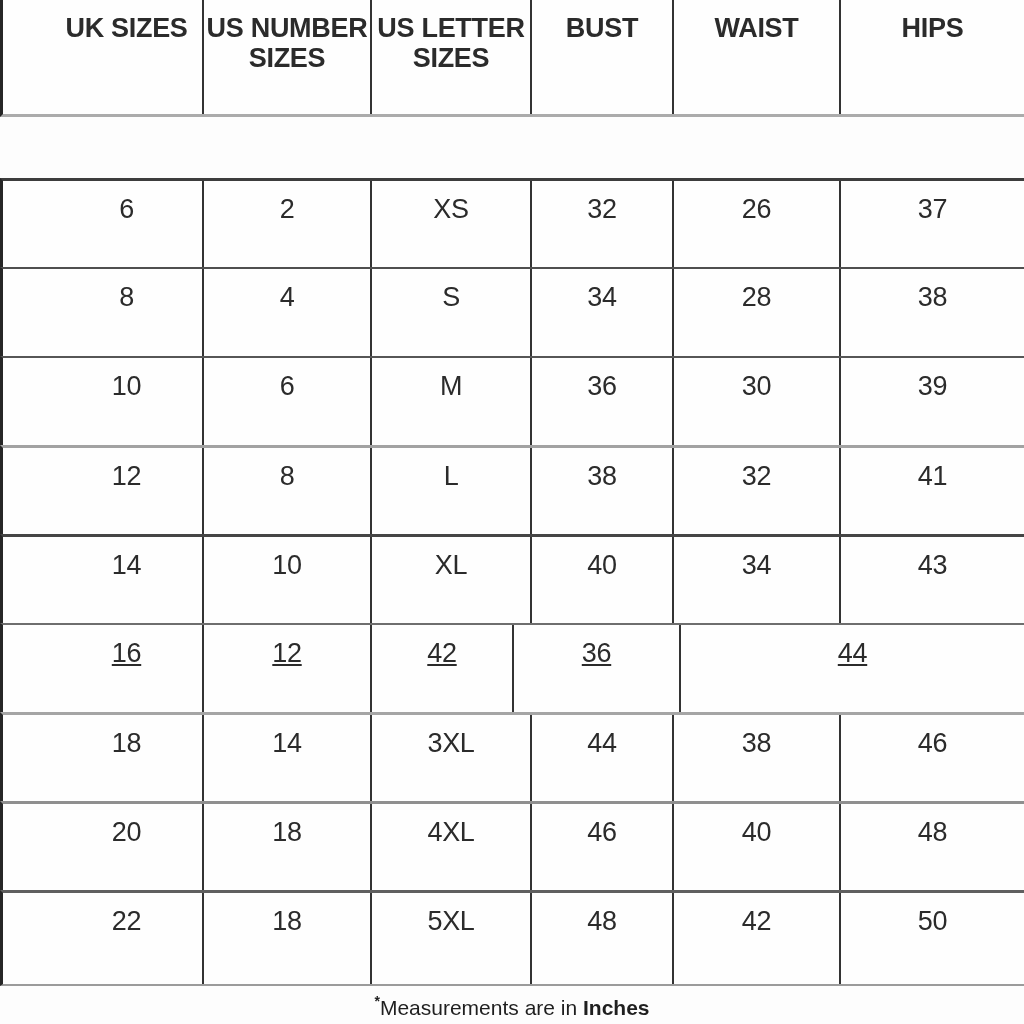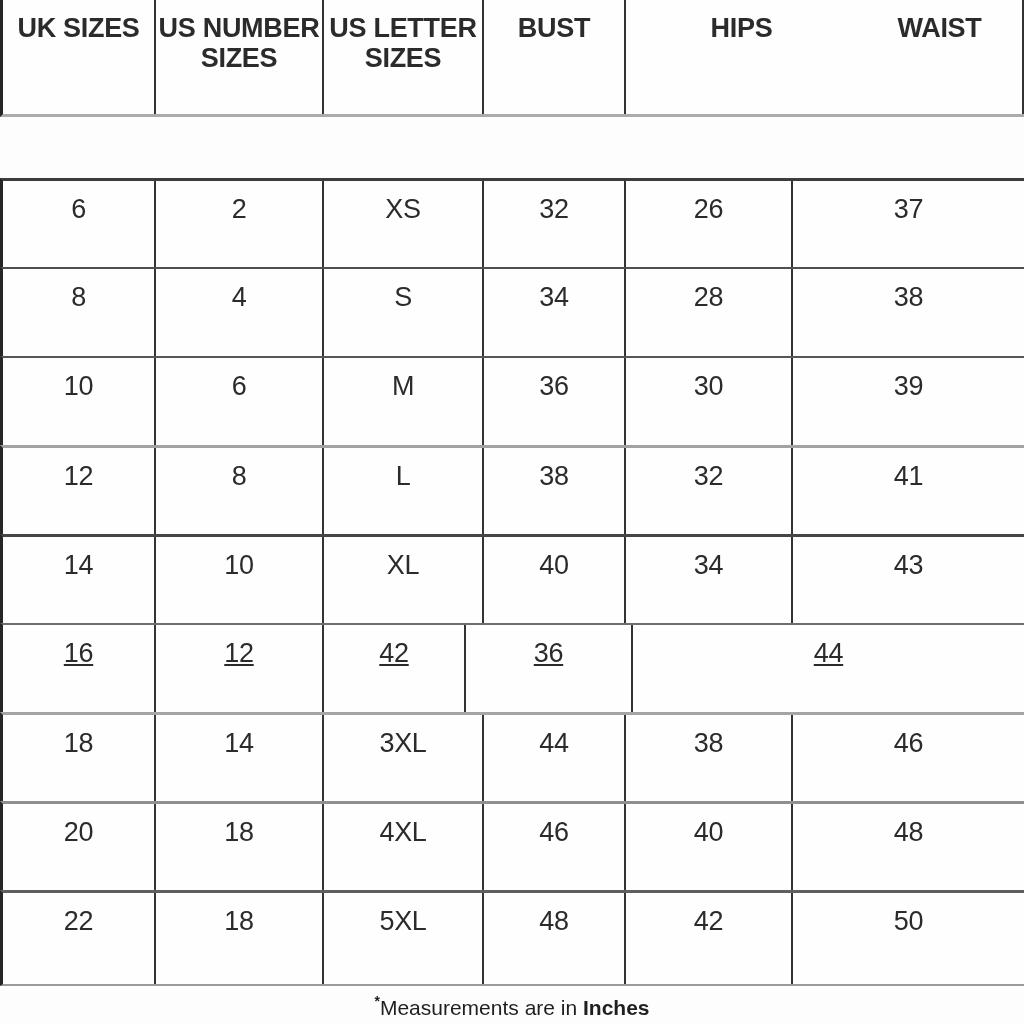--- a/index.html
+++ b/index.html
@@ -55,21 +55,21 @@
   .trow:nth-child(9){border-top:3px solid #5f5f5f;border-bottom:2px solid #9b9b9b;}
 
   
   .cell{
     border-right:2px solid var(--grid-v);
     text-align:center;
     font-size:27px;letter-spacing:-0.3px;
     padding-top:14px;line-height:1.1;
     overflow:hidden;
   }
-  .c1{width:153px;}
+  .c1{width:153px;margin-left:48px;}
   .c2{width:168px;}
   .c3{width:160px;}
   .c4{width:142px;}
   .c5{width:167px;}
   .c6{width:143px;border-right:none;flex:1;}
 
   
   .footnote{
     height:43px;background:#fdfdfd;
     text-align:center;
@@ -84,22 +84,22 @@
 </head>
 <body>
 
 <div class="chart">
 
   <div class="thead">
     <div class="cell c1 th">UK SIZES</div>
     <div class="cell c2 th">US NUMBER SIZES</div>
     <div class="cell c3 th">US LETTER SIZES</div>
     <div class="cell c4 th">BUST</div>
+    <div class="cell c5 th">WAIST</div>
     <div class="cell c6 th">HIPS</div>
-    <div class="cell c5 th">WAIST</div>
   </div>
 
   <div class="gap"></div>
 
   <div class="tbody">
 
     <div class="trow">
       <div class="cell c1">6</div>
       <div class="cell c2">2</div>
       <div class="cell c3">XS</div>

